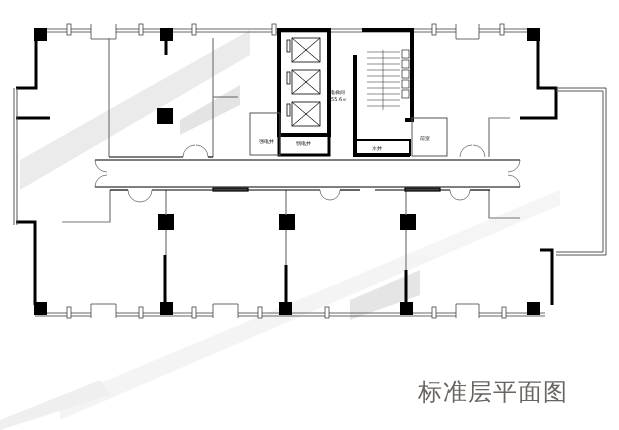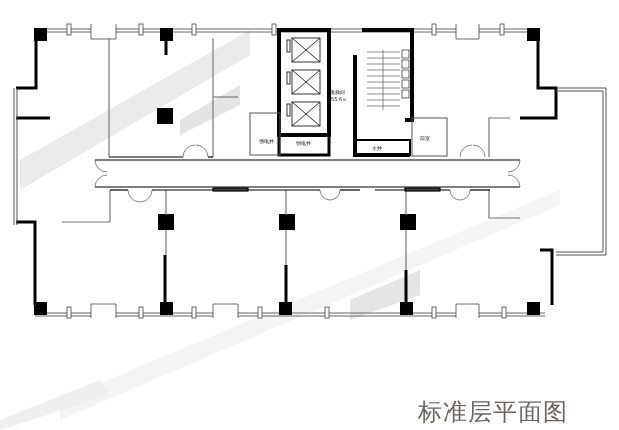--- a/index.html
+++ b/index.html
@@ -1,19 +1,19 @@
 <!DOCTYPE html>
 <html><head>
 <meta charset="utf-8">
 <style>
   html, body { margin:0; padding:0; background:#ffffff; }
   body { width:619px; height:430px; position:relative; overflow:hidden;
          font-family: "DejaVu Sans", sans-serif; }
   #plan { position:absolute; left:0; top:0; width:619px; height:430px; }
-  .title { position:absolute; left:418px; top:396px; font-size:24px;
+  .title { position:absolute; left:418px; top:376px; font-size:24px;
            color:#6a6460; letter-spacing:1px; font-family:"DejaVu Sans", sans-serif; }
   .lbl { font-size:5px; fill:#111; font-family:"DejaVu Sans", sans-serif; }
 </style>
 </head>
 <body>
 
 <svg id="plan" viewBox="0 0 619 430" xmlns="http://www.w3.org/2000/svg">
 
   <g opacity="0.55">
     <polygon points="20,160 250,30 250,55 20,190" fill="#dcdcdc"></polygon>

